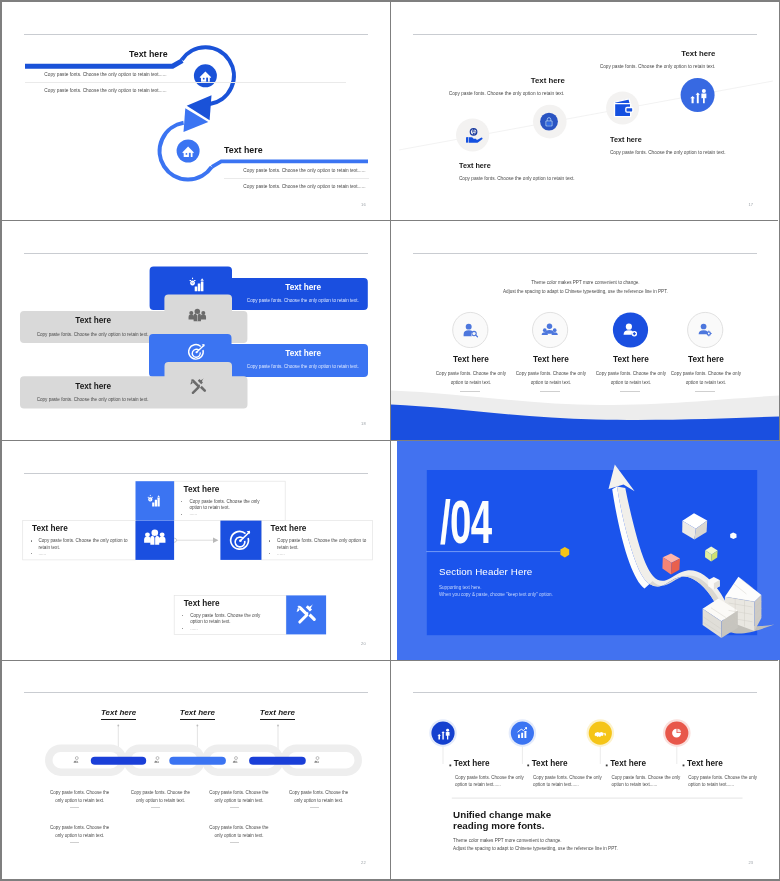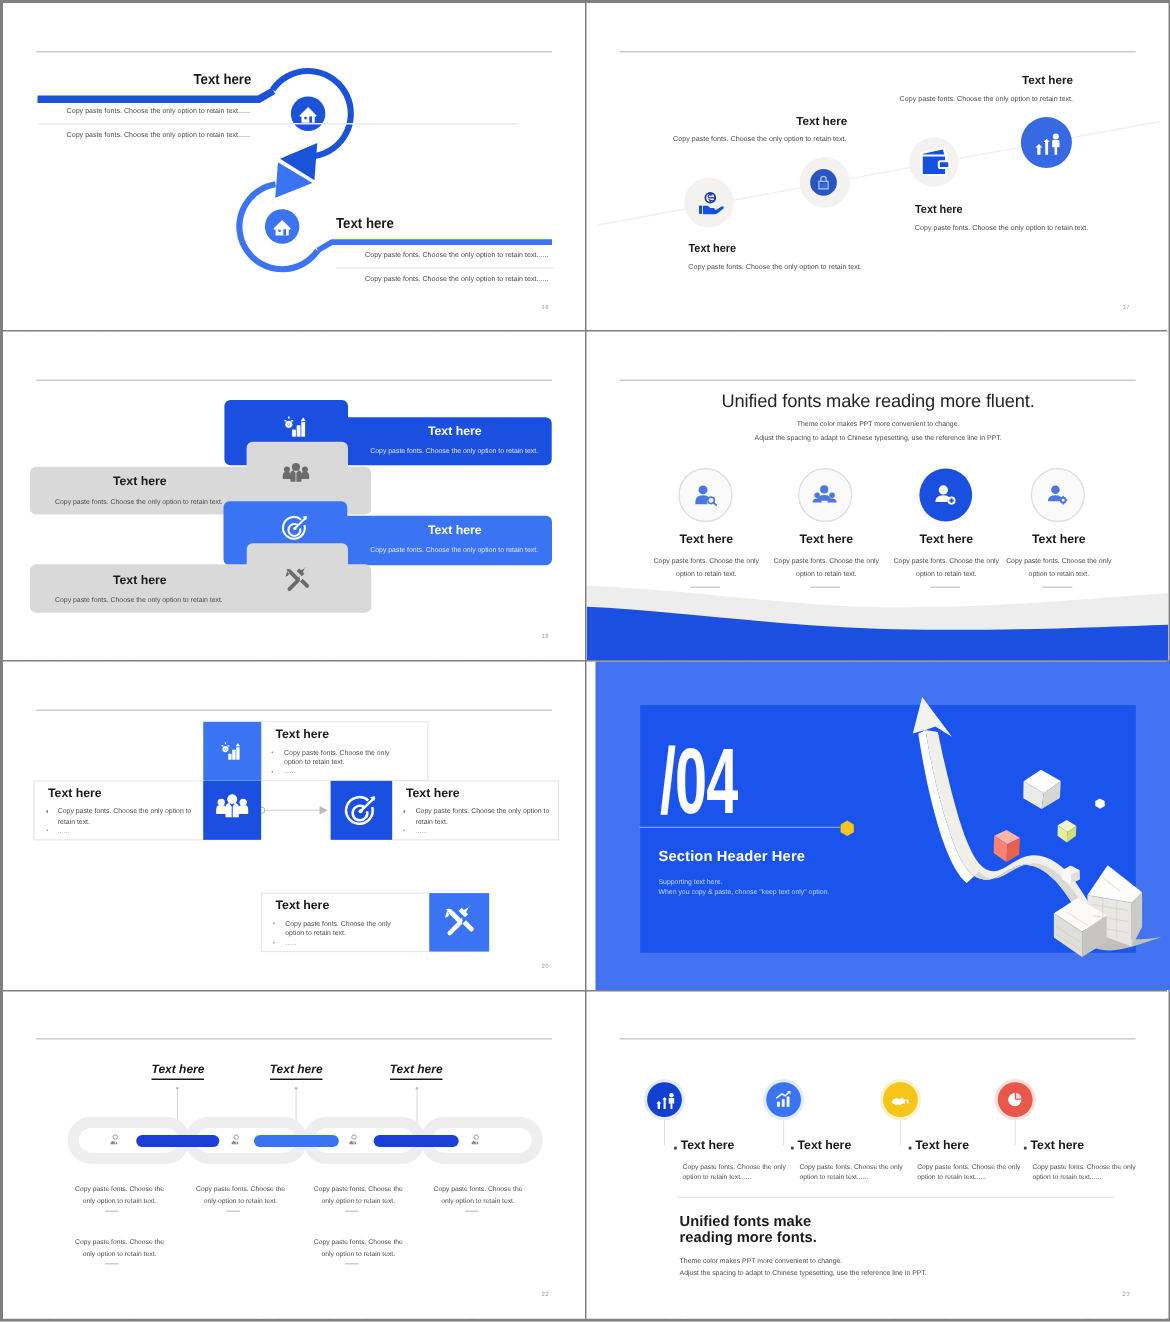--- a/index.html
+++ b/index.html
@@ -213,21 +213,20 @@
 
     <div class="th" style="position:absolute;left:56.2px;top:161.5px;width:70px;text-align:center;font-size:8.2px;line-height:8px">Text here</div>
     <div class="bodytxt" style="position:absolute;left:30.6px;top:176px;width:120px;text-align:center;font-size:4.6px;line-height:5px">Copy paste fonts. Choose the only option to retain text.</div>
 
     <div class="pg" style="left:359px;top:200px">18</div>
   </div>
 
   <div class="slide" style="left:389.4px;top:219.4px">
     <div class="topdiv" style="left:22px;top:32px;width:344px;"></div>
 
-    <div style="position:absolute;left:0;top:38.3px;width:388px;text-align:center;font-size:12.2px;line-height:14px;color:#262626;letter-spacing:-.1px">Unified fonts make reading more fluent.</div>
     <div class="bodytxt" style="position:absolute;left:0;top:58.5px;width:388px;text-align:center;font-size:4.6px;line-height:5px">Theme color makes PPT more convenient to change.</div>
     <div class="bodytxt" style="position:absolute;left:0;top:67.5px;width:388px;text-align:center;font-size:4.6px;line-height:5px">Adjust the spacing to adapt to Chinese typesetting, use the reference line in PPT.</div>
 
     <svg width="388" height="219" viewBox="0 0 388 219" style="position:absolute;left:0;top:0">
 
       <path d="M0 169.5 C70 172 140 184 210 184 C280 184 330 178 388 174.5 L388 219 L0 219 Z" fill="#ededed"></path>
       <path d="M0 183.5 C60 186 130 197 205 198.5 C280 200 340 197 388 195.5 L388 219 L0 219 Z" fill="#1a4fe0"></path>
 
       <circle cx="79.3" cy="109" r="17.6" fill="#fafafa" stroke="#dedede" stroke-width="0.9"></circle>
       <g transform="translate(79.3,109.6) scale(0.062)" fill="#4d77dd">
@@ -426,21 +425,21 @@
             <path d="M357.6 167.0 L364.4 160.2 M357.6 174.0 L364.4 167.2 M357.6 181.0 L364.4 174.2"></path>
             <path d="M331.5 162.0 L355.5 166.0 M331.5 169.4 L355.5 173.4 M331.5 176.8 L355.5 180.8 M338.2 157.0 L338.2 183.0 M347.5 158.6 L347.5 185.4"></path>
             <path d="M327.5 184.0 L340.4 175.6 M327.5 190.0 L340.4 181.6"></path>
             <path d="M308.5 170.0 L323.0 179.8 M314.0 166.8 L328.8 176.5 M306.5 176.0 L323.6 187.6 M306.5 181.5 L323.6 192.6"></path>
           </g>
         </g>
       </g>
     </svg>
 
     <div style="position:absolute;left:42.5px;top:50px;font-size:62px;line-height:62px;font-weight:bold;color:#fdfdfd;letter-spacing:-1px;transform:scaleX(.62);transform-origin:left top">/04</div>
-    <div style="position:absolute;left:42px;top:126px;font-size:9.8px;line-height:10px;font-weight:bold;color:#ffffff;letter-spacing:.1px">Section Header Here</div>
+    <div style="position:absolute;left:42px;top:126px;font-size:9.8px;line-height:10px;font-weight:normal;color:#ffffff;letter-spacing:.1px">Section Header Here</div>
     <div style="position:absolute;left:42px;top:144px;font-size:4.6px;line-height:5px;color:#c5d6fb">Supporting text here.</div>
     <div style="position:absolute;left:42px;top:151.5px;font-size:4.6px;line-height:5px;color:#c5d6fb">When you copy &amp; paste, choose "keep text only" option.</div>
   </div>
 
   <div class="slide" style="left:0;top:658.2px">
     <div class="topdiv" style="left:22px;top:32px;width:344px;"></div>
     <svg width="388" height="222" viewBox="0 0 388 222" style="position:absolute;left:0;top:0">
 
       <g stroke="#d7d7d7" stroke-width="0.7">
         <line x1="116.3" y1="65.5" x2="116.3" y2="99"></line>
@@ -565,21 +564,21 @@
 
     <div class="th" style="position:absolute;left:62.4px;top:99.5px;font-size:8.2px;line-height:8.5px">Text here</div>
     <div class="bodytxt c8" style="left:63.7px;top:113.5px">Copy paste fonts. Choose the only option to retain text......</div>
     <div class="th" style="position:absolute;left:140.3px;top:99.5px;font-size:8.2px;line-height:8.5px">Text here</div>
     <div class="bodytxt c8" style="left:141.6px;top:113.5px">Copy paste fonts. Choose the only option to retain text......</div>
     <div class="th" style="position:absolute;left:218.8px;top:99.5px;font-size:8.2px;line-height:8.5px">Text here</div>
     <div class="bodytxt c8" style="left:220.1px;top:113.5px">Copy paste fonts. Choose the only option to retain text......</div>
     <div class="th" style="position:absolute;left:295.6px;top:99.5px;font-size:8.2px;line-height:8.5px">Text here</div>
     <div class="bodytxt c8" style="left:296.9px;top:113.5px">Copy paste fonts. Choose the only option to retain text......</div>
 
-    <div class="th" style="position:absolute;left:61.7px;top:150px;font-size:9.8px;line-height:10.5px">Unified fonts make</div>
+    <div class="th" style="position:absolute;left:61.7px;top:150px;font-size:9.8px;line-height:10.5px">Unified change make</div>
     <div class="th" style="position:absolute;left:61.7px;top:160.5px;font-size:9.8px;line-height:10.5px">reading more fonts.</div>
     <div class="bodytxt" style="position:absolute;left:61.7px;top:177.5px;font-size:4.6px;line-height:5px">Theme color makes PPT more convenient to change.</div>
     <div class="bodytxt" style="position:absolute;left:61.7px;top:186.3px;font-size:4.6px;line-height:5px">Adjust the spacing to adapt to Chinese typesetting, use the reference line in PPT.</div>
 
     <div class="pg" style="left:357px;top:200px">23</div>
   </div>
   <div class="vline"></div>
   <div class="hline" style="top:218px"></div>
   <div class="hline" style="top:438px"></div>
   <div class="hline" style="top:657.5px"></div>

